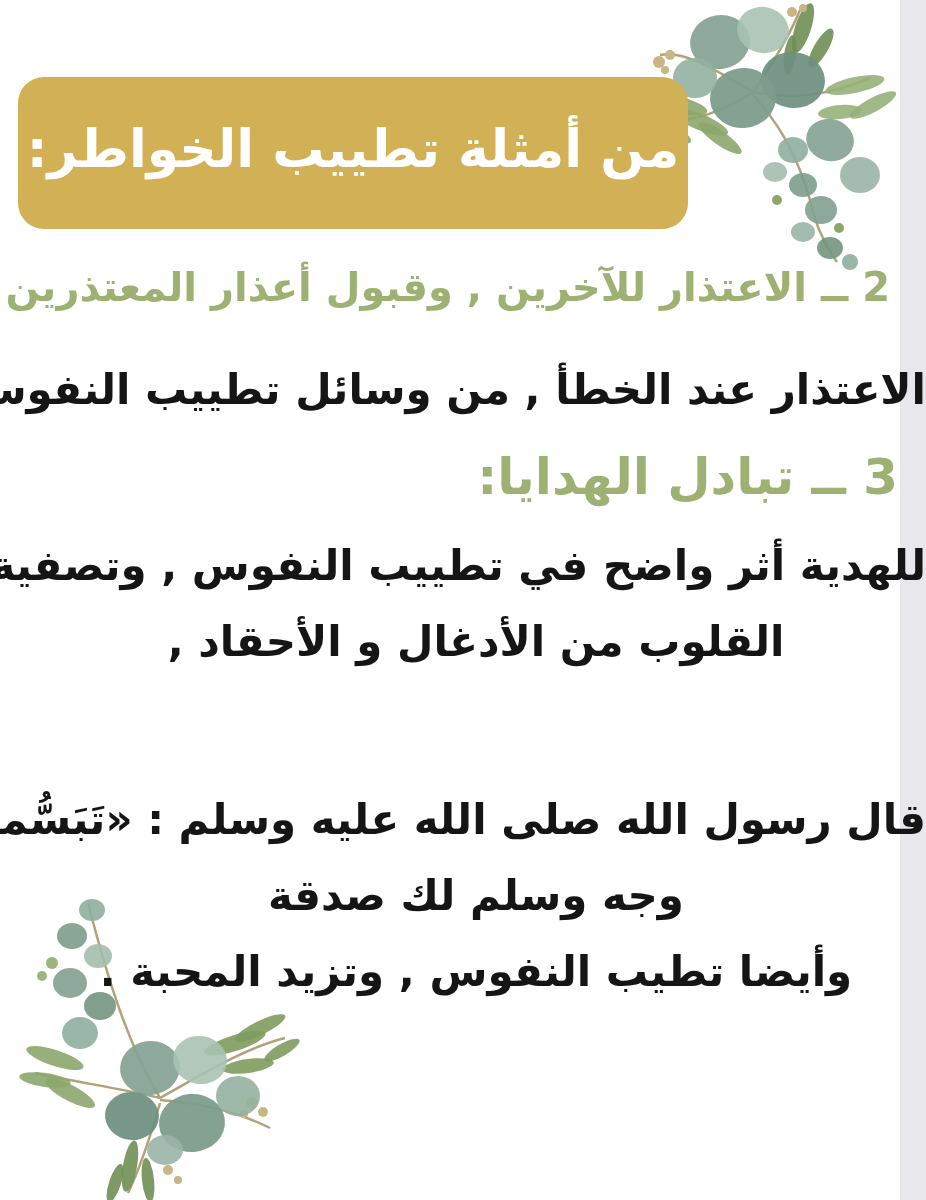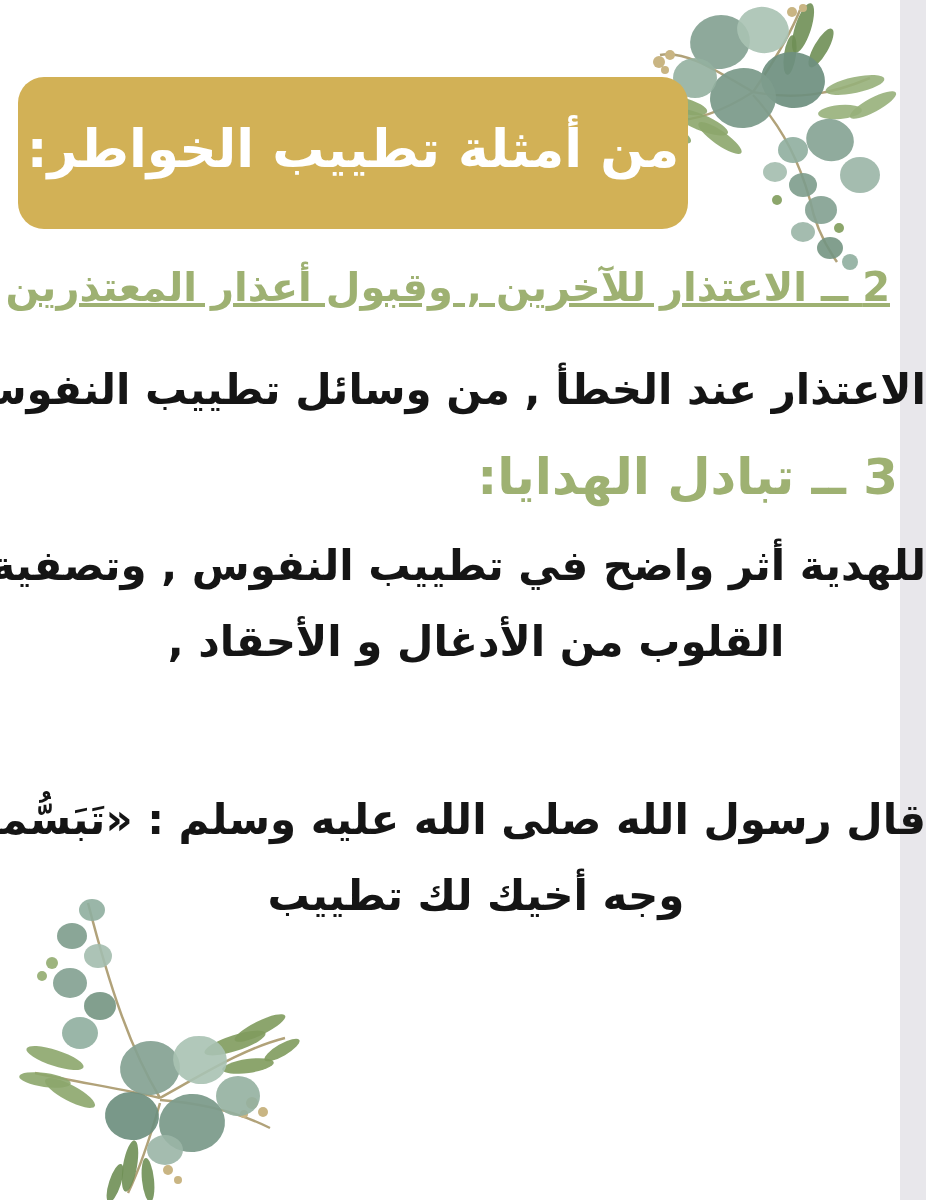--- a/index.html
+++ b/index.html
@@ -159,26 +159,27 @@
       <ellipse cx="192" cy="235" rx="33" ry="29" fill="#7d9c8c" fill-opacity="0.95" transform="rotate(-5 192 235)"></ellipse>
       <ellipse cx="238" cy="208" rx="22" ry="20" fill="#93b0a0" fill-opacity="0.9"></ellipse>
       <ellipse cx="165" cy="262" rx="18" ry="15" fill="#9ab5a6" fill-opacity="0.9"></ellipse>
     </g>
   </svg>
 
   <div class="title-box">
     <span class="title-text">من أمثلة تطييب الخواطر:</span>
   </div>
 
-  <div class="txt heading h2" style="top:262px;text-decoration:underline;">2 ــ الاعتذار للآخرين , وقبول أعذار المعتذرين</div>
+  <div class="txt heading h2" style="top:262px;">2 ــ الاعتذار للآخرين , وقبول أعذار المعتذرين</div>
 
   <div class="txt body-line" style="top:352px;">الاعتذار عند الخطأ , من وسائل تطييب النفوس</div>
 
   <div class="txt heading" style="top:446px;">3 ــ تبادل الهدايا:</div>
 
   <div class="txt body-line" style="top:528px;">للهدية أثر واضح في تطييب النفوس , وتصفية</div>
   <div class="txt body-line" style="top:604px;">القلوب من الأدغال و الأحقاد ,</div>
 
 
   <div class="txt body-line" style="top:782px;">قال رسول الله صلى الله عليه وسلم : «تَبَسُّمكَ في</div>
-  <div class="txt body-line" style="top:858px;">وجه أخيك لك تطييب</div>
+  <div class="txt body-line" style="top:858px;">وجه وسلم لك صدقة</div>
+  <div class="txt body-line" style="top:934px;">وأيضا  تطيب النفوس , وتزيد المحبة .</div>
 
 </div>
 
 </body></html>

